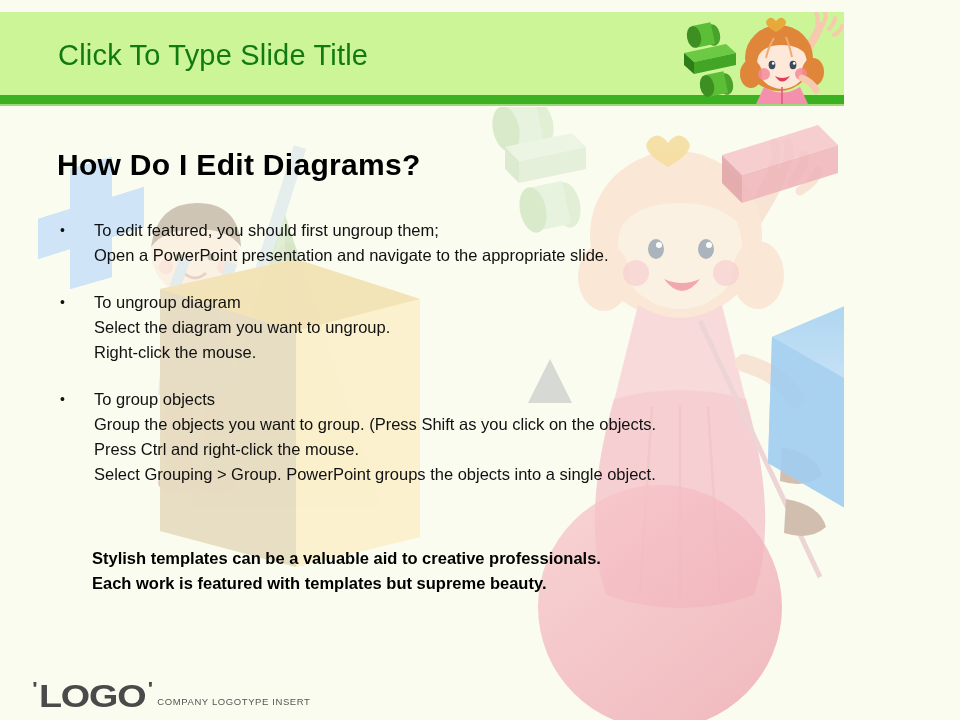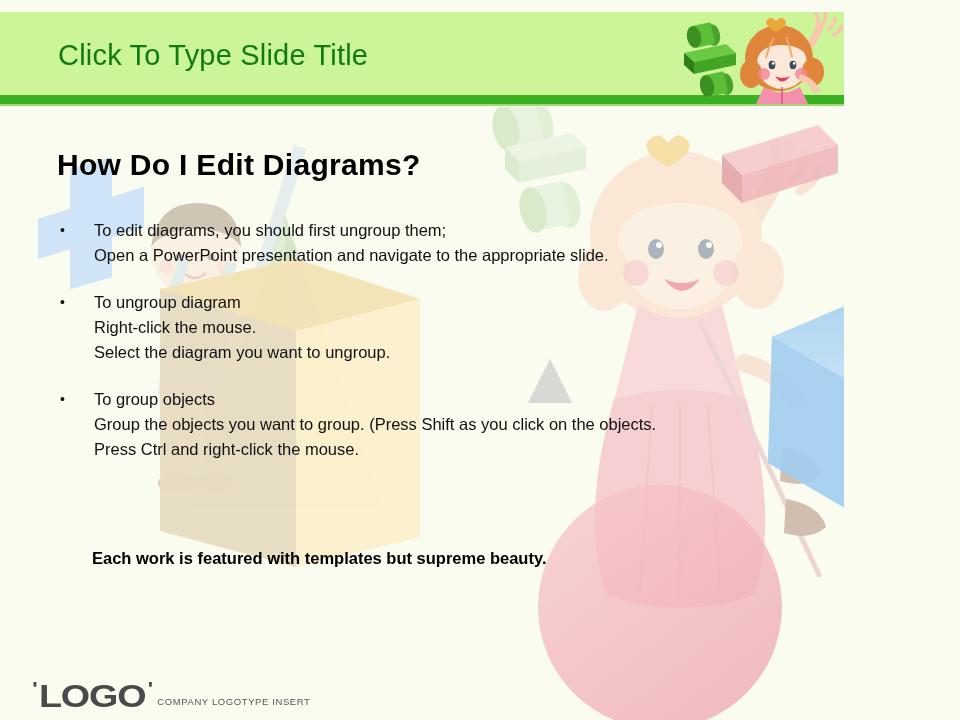--- a/index.html
+++ b/index.html
@@ -319,55 +319,59 @@
 
   <div id="slide-title">Click To Type Slide Title</div>
 
   <div id="heading">How Do I Edit Diagrams?</div>
 
   <div id="bullets">
 
     <div class="bullet-group">
       <div class="bullet-line first">
         <span class="marker">•</span>
-        <span>To edit diagrams, you should first ungroup them;</span>
+        <span>To edit featured, you should first ungroup them;</span>
       </div>
       <div class="bullet-line">
         <span>Open a PowerPoint presentation and navigate to the appropriate slide.</span>
       </div>
     </div>
 
     <div class="bullet-group">
       <div class="bullet-line first">
         <span class="marker">•</span>
         <span>To ungroup diagram</span>
       </div>
       <div class="bullet-line">
+        <span>Select the diagram you want to ungroup.</span>
+      </div>
+      <div class="bullet-line">
         <span>Right-click the mouse.</span>
-      </div>
-      <div class="bullet-line">
-        <span>Select the diagram you want to ungroup.</span>
       </div>
     </div>
 
     <div class="bullet-group">
       <div class="bullet-line first">
         <span class="marker">•</span>
         <span>To group objects</span>
       </div>
       <div class="bullet-line">
         <span>Group the objects you want to group. (Press Shift as you click on the objects.</span>
       </div>
       <div class="bullet-line">
         <span>Press Ctrl and right-click the mouse.</span>
       </div>
+      <div class="bullet-line">
+        <span>Select Grouping &gt; Group. PowerPoint groups the objects into a single object.</span>
+      </div>
     </div>
   </div>
 
   <div id="closing">
+    <div class="closing-line">Stylish templates can be a valuable aid to creative professionals.</div>
     <div class="closing-line">Each work is featured with templates but supreme beauty.</div>
   </div>
 
   <div id="footer-logo">
     <div id="logo-mark">
       <span class="tick">'</span>
       <span>LOGO</span>
       <span class="tick">'</span>
     </div>
     <div id="logo-caption">COMPANY  LOGOTYPE  INSERT</div>

